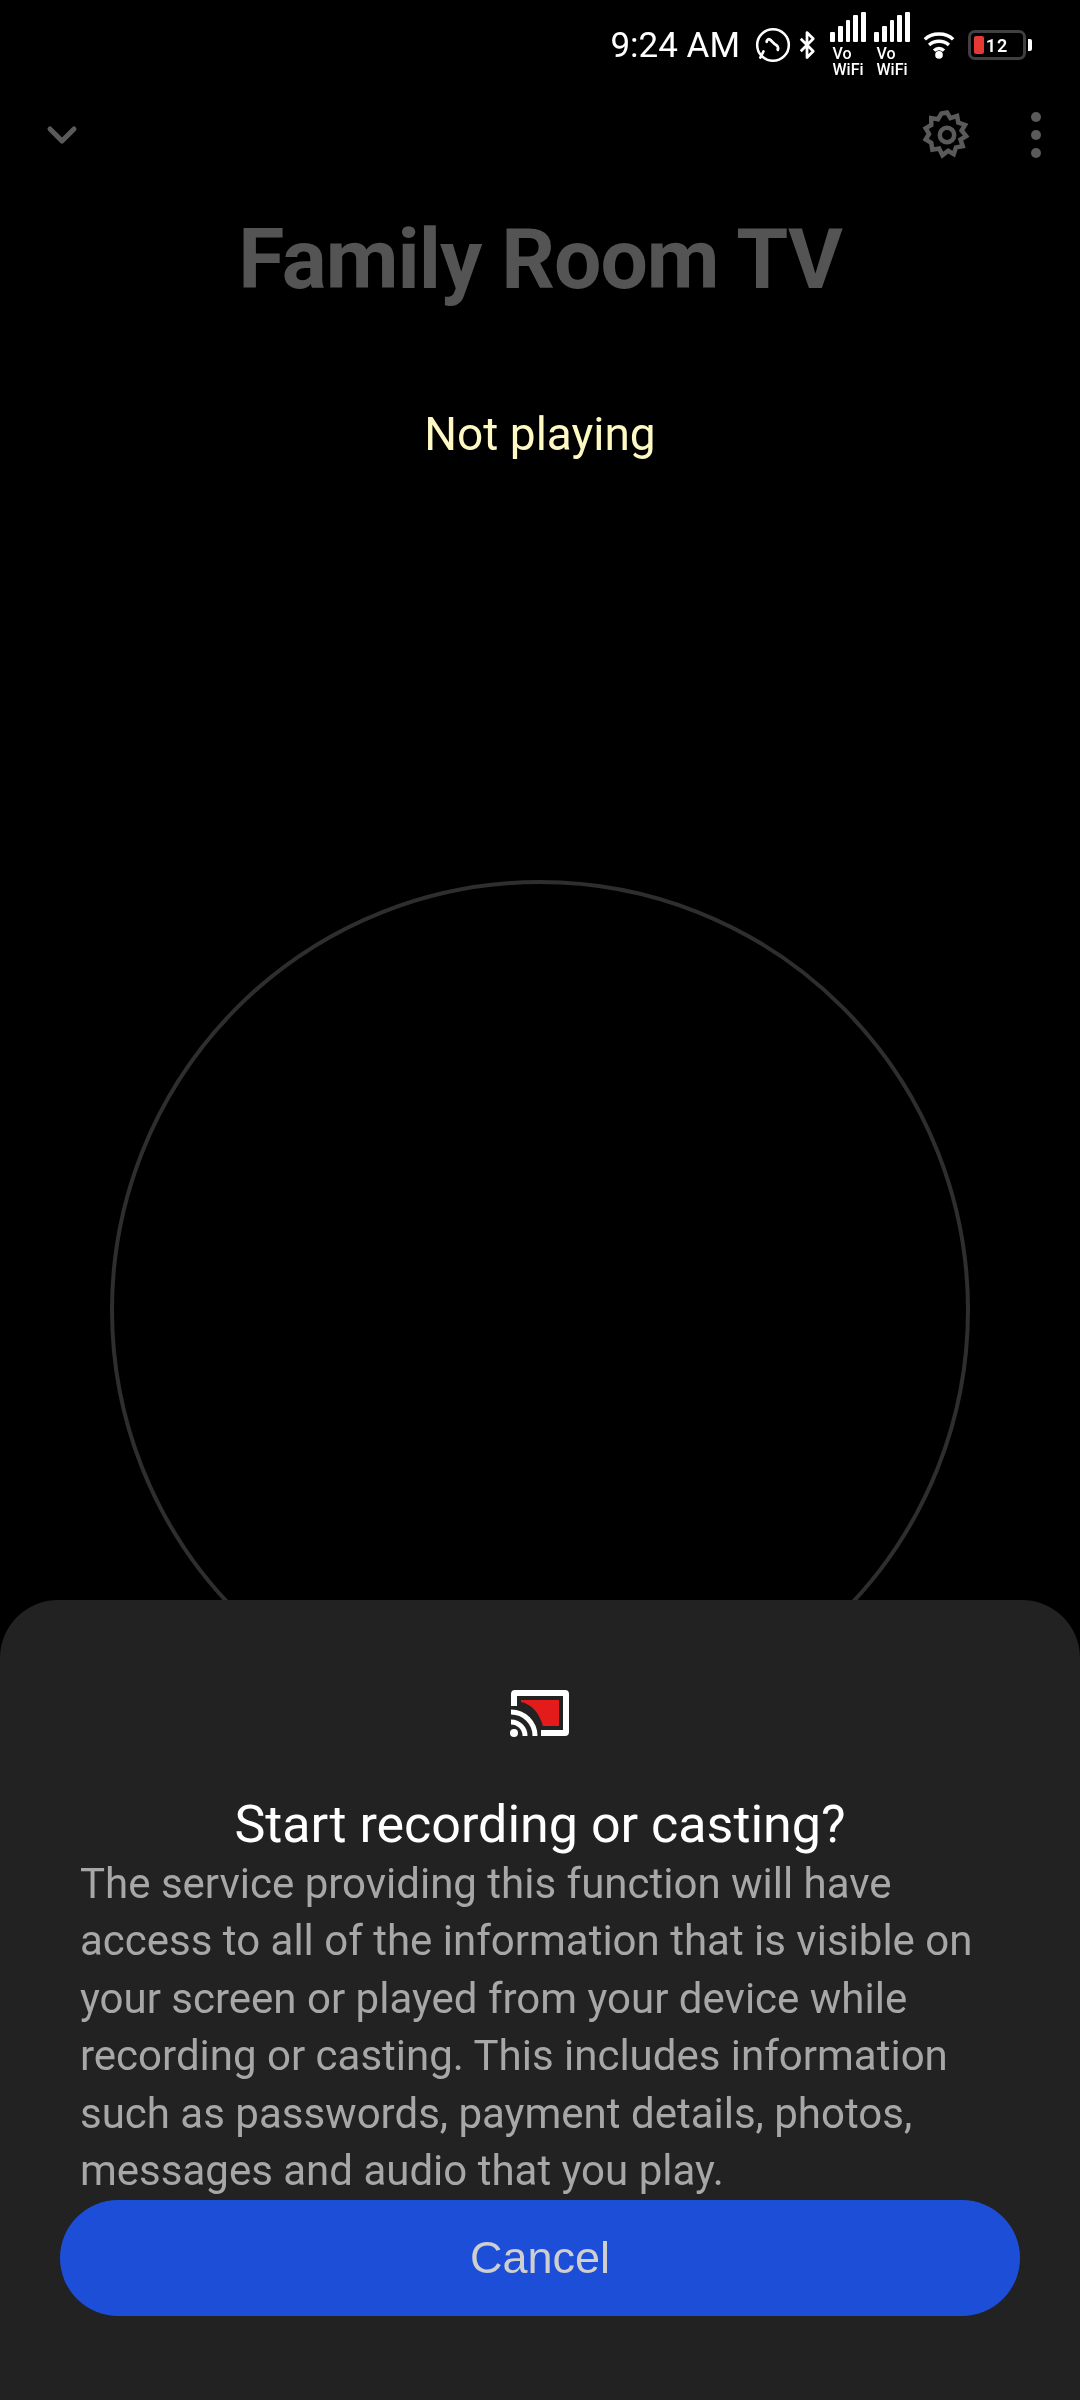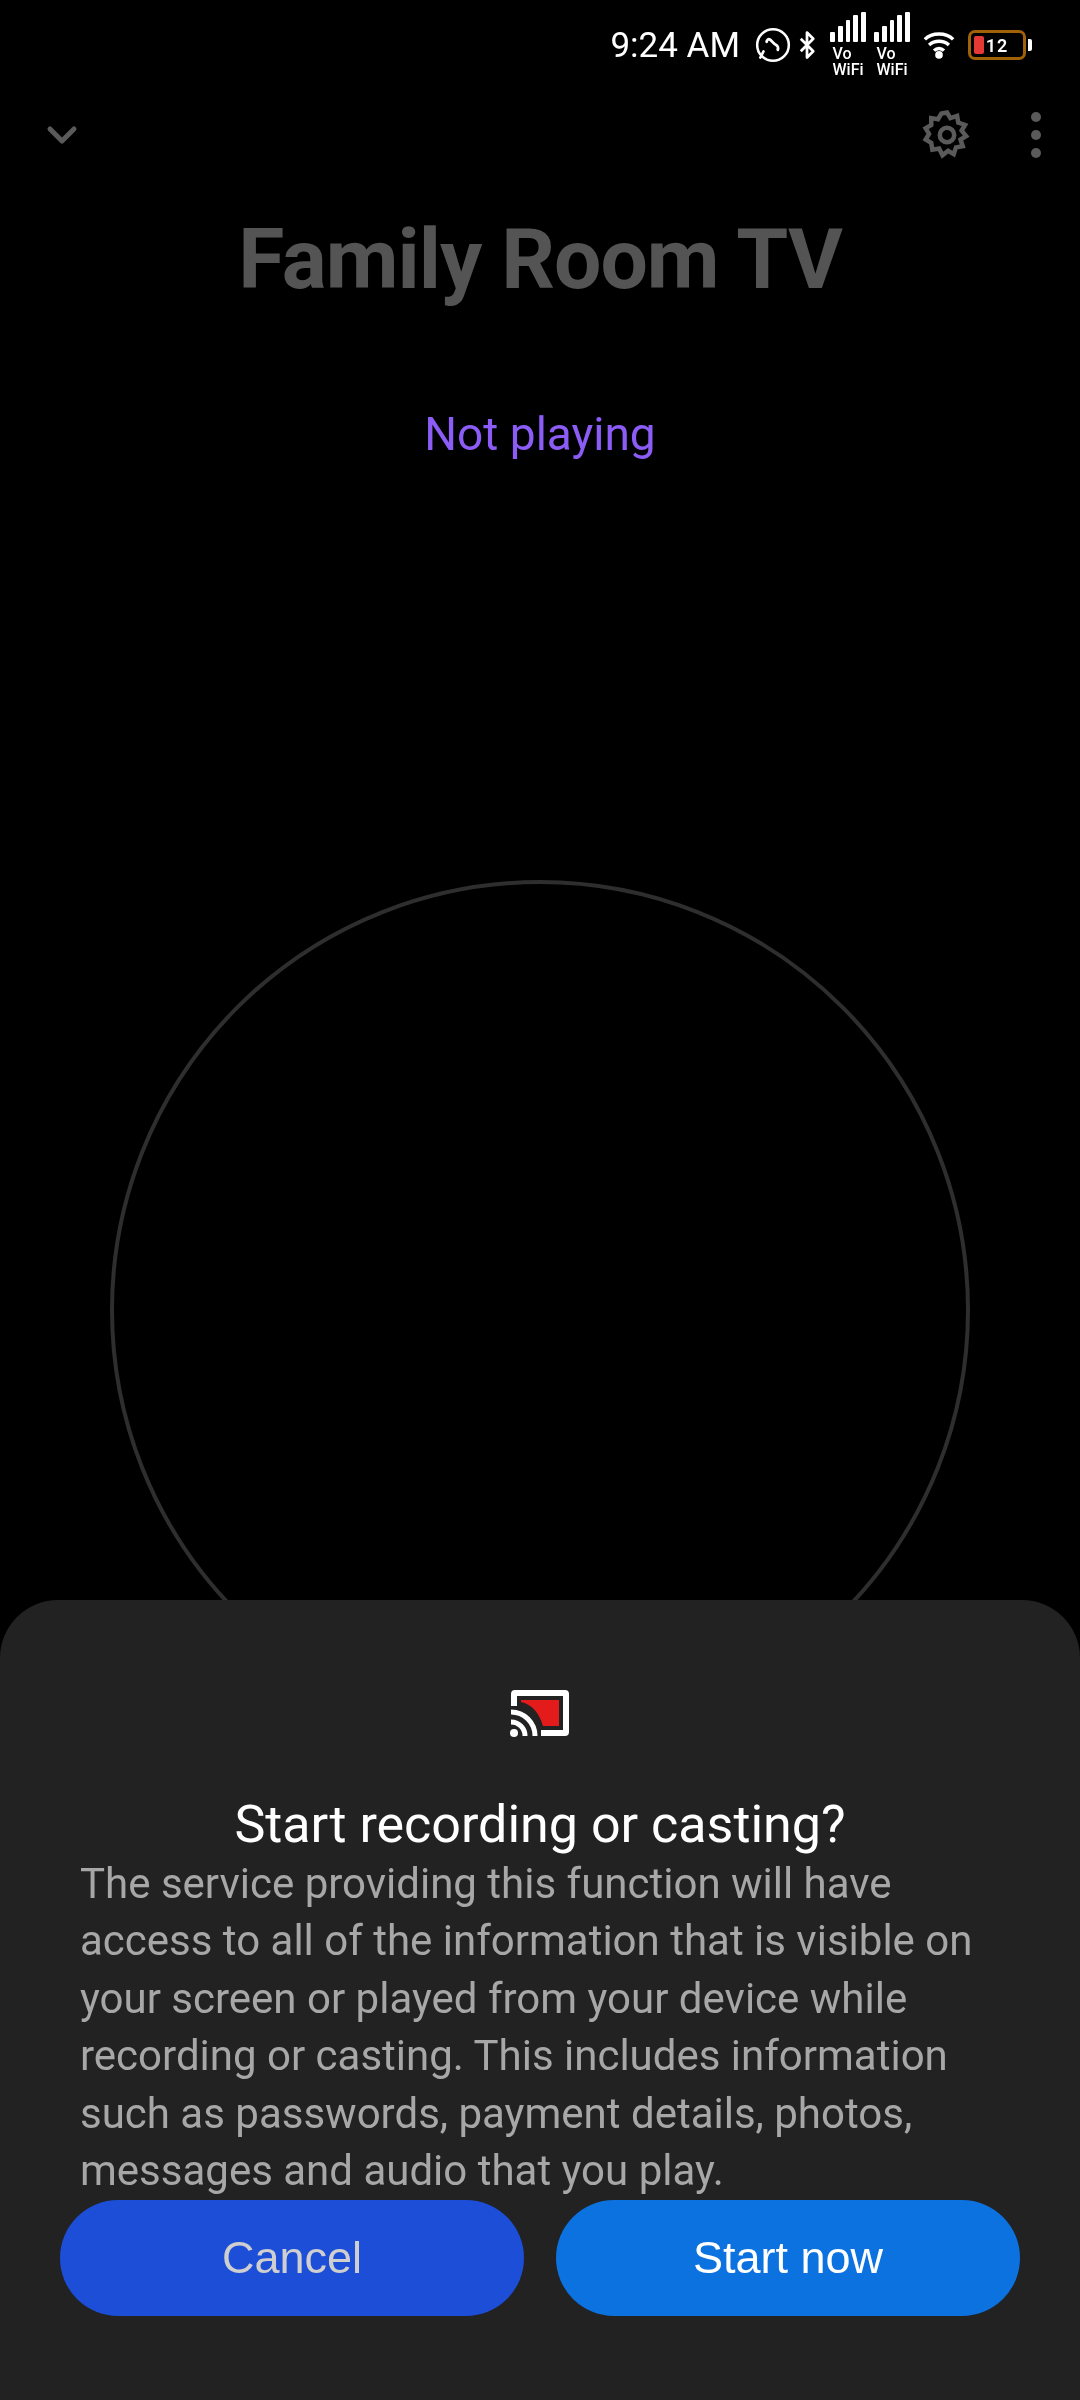--- a/index.html
+++ b/index.html
@@ -64,21 +64,21 @@
     .wifi-icon {
       width: 42px; height: 34px;
     }
     .battery {
       display: flex;
       align-items: center;
     }
     .battery-body {
       width: 58px;
       height: 30px;
-      border: 3px solid #a16207;
+      border: 3px solid #404040;
       border-radius: 7px;
       position: relative;
       display: flex;
       align-items: center;
       padding: 0 3px;
     }
     .battery-fill {
       position: absolute;
       left: 3px;
       top: 3px;
@@ -129,21 +129,21 @@
       text-align: center;
       font-size: 84px;
       color: #545454;
       font-weight: 700;
       margin-top: 30px;
       letter-spacing: -1px;
     }
     .status-text {
       text-align: center;
       font-size: 46px;
-      color: #8b5cf6;
+      color: #fef9c3;
       font-weight: 400;
       margin-top: 98px;
     }
     .pad-circle {
       position: absolute;
       top: 880px;
       left: 50%;
       transform: translateX(-50%);
       width: 860px;
       height: 860px;
@@ -294,15 +294,14 @@
         <path d="M2 24 A24 24 0 0 1 26 48" stroke="#fff" stroke-width="5" fill="none"></path>
         <path d="M2 34 A14 14 0 0 1 16 48" stroke="#fff" stroke-width="5" fill="none"></path>
         <circle cx="5" cy="45" r="4" fill="#fff"></circle>
       </svg>
     </div>
   </div>
   <h2 class="dialog-title">Start recording or casting?</h2>
   <p class="dialog-body">The service providing this function will have access to all of the information that is visible on your screen or played from your device while recording or casting. This includes information such as passwords, payment details, photos, messages and audio that you play.</p>
   <div class="dialog-actions">
     <button class="btn btn-cancel">Cancel</button>
-    <button class="btn btn-primary">Start now</button>
   </div>
 </div>
 
 </body></html>

